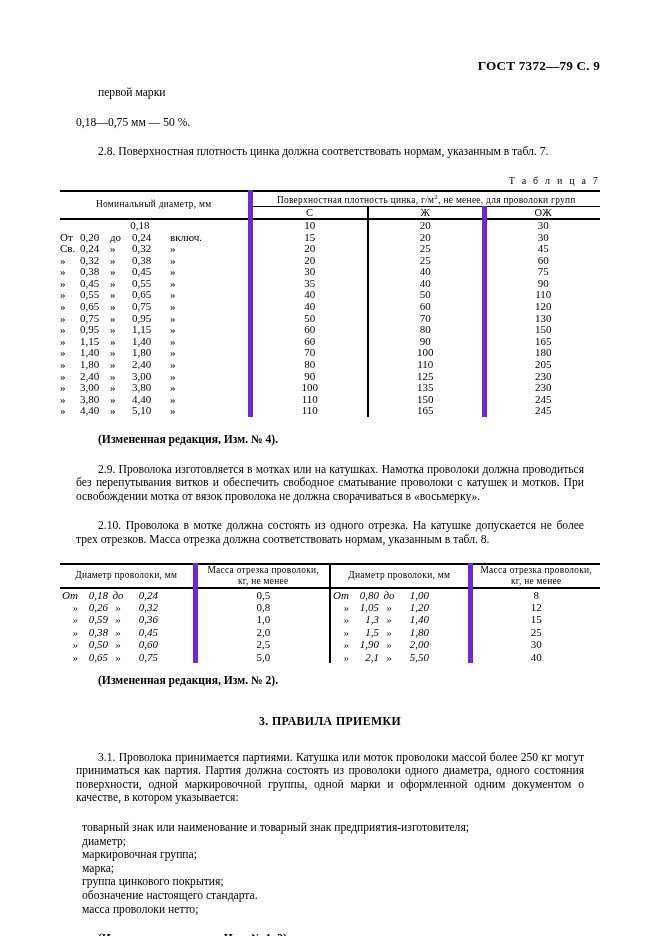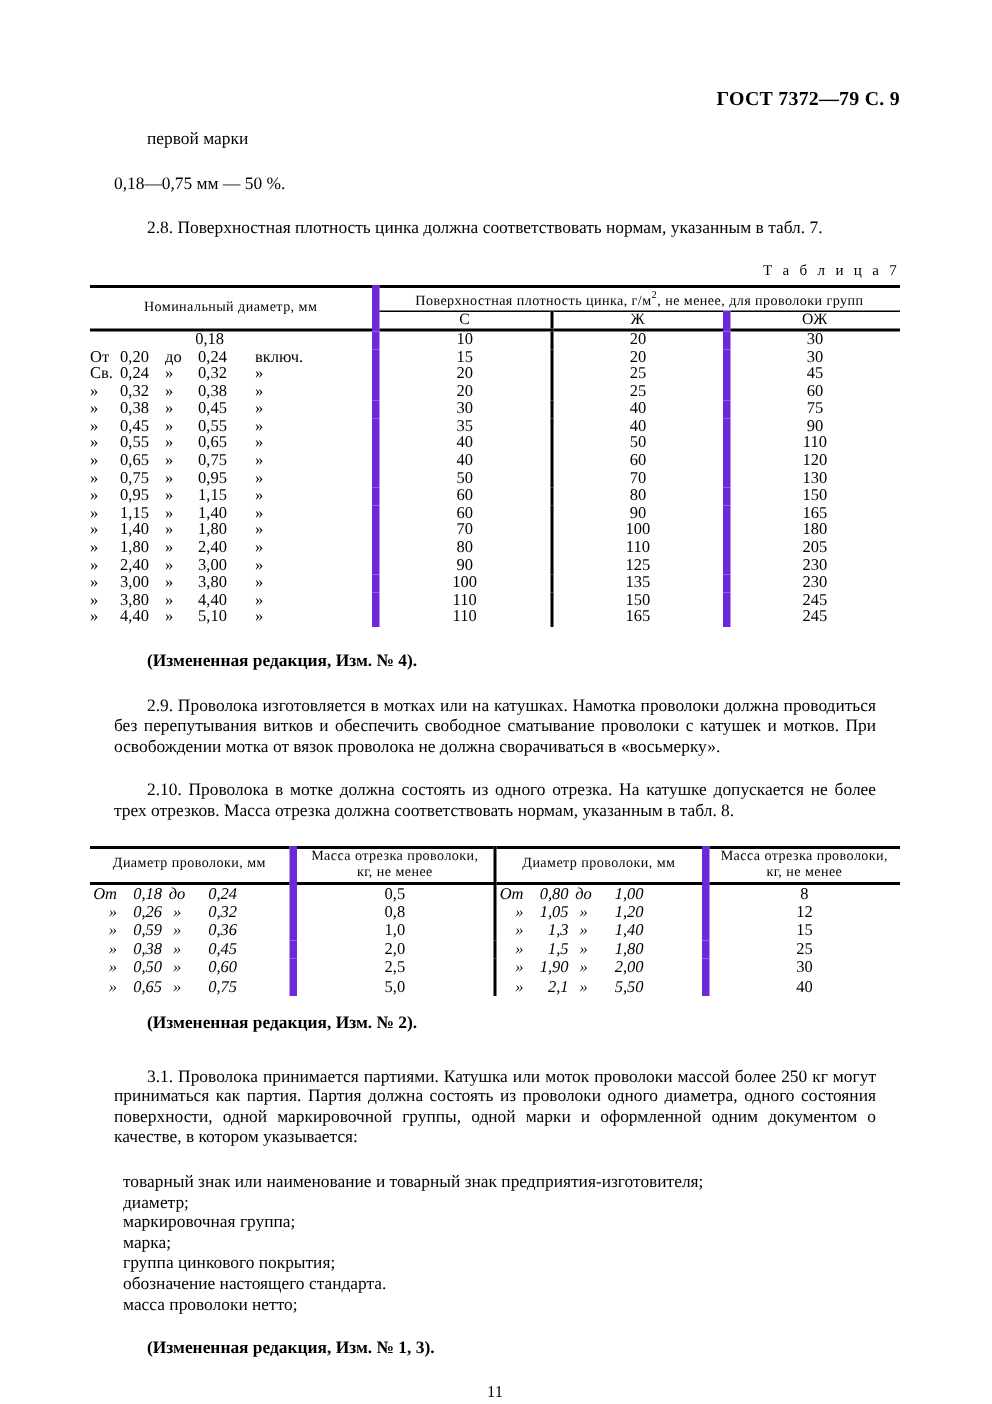--- a/index.html
+++ b/index.html
@@ -285,20 +285,21 @@
             <td class="dia8"><i class="d8-pre">»</i><i class="d8-v1">0,65</i><i class="d8-mid">»</i><i class="d8-v2">0,75</i></td>
             <td class="num vl" style="line-height: 12.4px;">5,0</td>
             <td class="dia8 vl2"><i class="d8-pre">»</i><i class="d8-v1">2,1</i><i class="d8-mid">»</i><i class="d8-v2">5,50</i></td>
             <td class="num vl" style="line-height: 12.4px;">40</td>
           </tr>
         </tbody>
     </table>
 
     <p class="para ind bold" style="margin-top:11px;">(Измененная редакция, Изм. № 2).</p>
 
+    <p class="sec-title" style="margin-top:26px;">3.  ПРАВИЛА ПРИЕМКИ</p>
 
     <p class="para ind" style="margin-top:22px;">3.1.  Проволока принимается партиями. Катушка или моток проволоки массой более 250 кг могут приниматься как партия. Партия должна состоять из проволоки одного диаметра, одного состояния поверхности, одной маркировочной группы, одной марки и оформленной одним документом о качестве, в котором указывается:</p>
 
     <div id="s3list">
         <p class="listline">товарный знак или наименование и товарный знак предприятия-изготовителя;</p>
         <p class="listline">диаметр;</p>
         <p class="listline">маркировочная группа;</p>
         <p class="listline">марка;</p>
         <p class="listline">группа цинкового покрытия;</p>
         <p class="listline">обозначение настоящего стандарта.</p>

